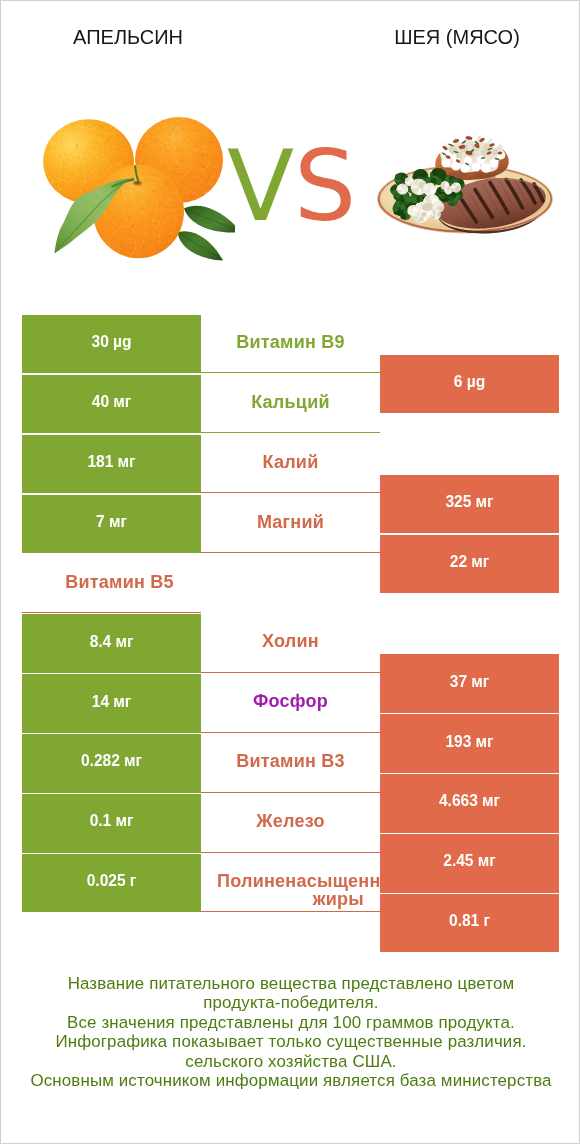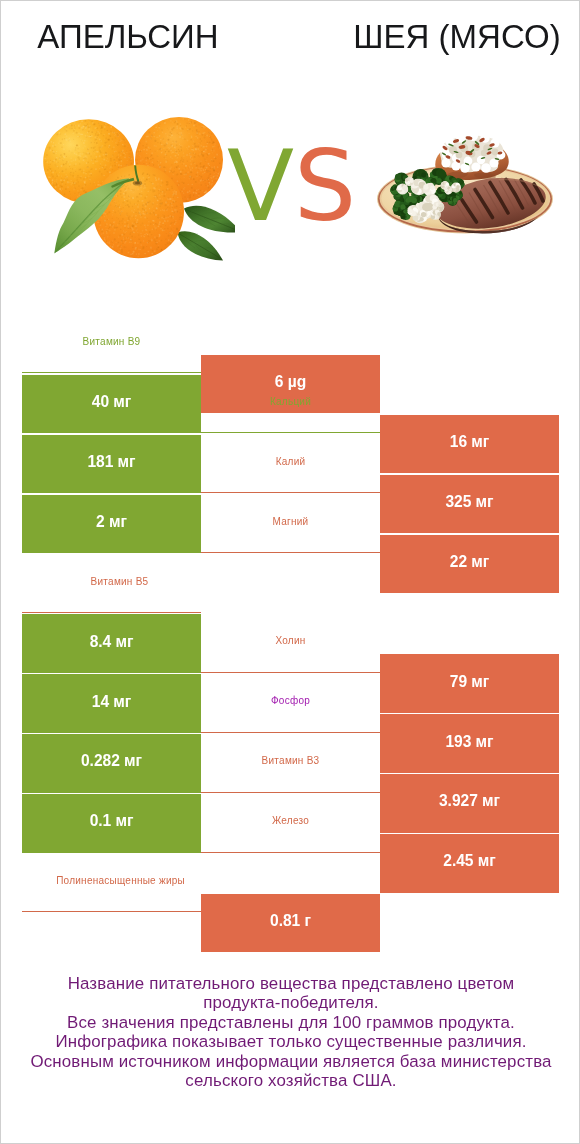--- a/index.html
+++ b/index.html
@@ -9,21 +9,21 @@
     font-family:"Liberation Sans","DejaVu Sans",sans-serif;
     -webkit-font-smoothing:antialiased;
   }
   .page{position:relative;width:580px;height:1144px;background:#fff;
         border:1px solid #cfcfcf;box-sizing:border-box;}
 
   
   .titles{position:absolute;top:0;left:0;width:580px;height:62px;}
   .title{
     position:absolute;top:22px;text-align:center;
-    font-size:33px;line-height:28px;color:#17181a;white-space:nowrap;
+    font-size:20px;line-height:28px;color:#17181a;white-space:nowrap;
   }
   .title.left{left:1px;width:252px;}
   .title.right{left:331px;width:250px;}
 
   
   .hero{position:absolute;top:62px;left:0;width:580px;height:230px;}
   .hero-img{position:absolute;}
   .vs{
     position:absolute;left:226px;top:68px;height:110px;
     font-family:"DejaVu Sans",sans-serif;
@@ -32,31 +32,31 @@
   .vs .v{color:#80a732;}
   .vs .s{color:#e06a49;}
 
   
   .table{position:absolute;left:21px;top:314px;width:537px;}
   .row{position:relative;height:58.4px;margin-bottom:1.5px;display:flex;}
   .cell{display:flex;align-items:center;justify-content:center;box-sizing:border-box;}
   .cell.left,.cell.right{width:179px;height:58.4px;color:#fff;
                          font-size:15.6px;font-weight:700;letter-spacing:-0.05px;
                          padding-bottom:4px;}
-  .cell.mid{width:179px;height:58.4px;font-size:10px;font-weight:400;text-align:center;
+  .cell.mid{width:179px;height:58.4px;font-size:18px;font-weight:700;text-align:center;
             overflow:hidden;line-height:18.4px;padding:18px 16px 0;display:block;
             letter-spacing:.25px;}
   .cell.mid > span{display:block;}
   .green{background:#80a732;}
   .orange{background:#e06a49;margin-top:40px;}
 
   
   .note{
     position:absolute;left:0;top:973px;width:580px;text-align:center;
-    font-size:16.9px;line-height:19.4px;color:#701a75;letter-spacing:.15px;
+    font-size:16.9px;line-height:19.4px;color:#4d7c0f;letter-spacing:.15px;
   }
 </style>
 </head>
 <body>
 
 <div class="page">
   <div class="titles">
     <div class="title left">АПЕЛЬСИН</div>
     <div class="title right">ШЕЯ (МЯСО)</div>
   </div>
@@ -2791,88 +2791,89 @@
         <circle cx="447.9" cy="187.2" r="1.6" fill="#d9d2bd"></circle>
         <circle cx="449.7" cy="188.4" r="1.5" fill="#efeade"></circle>
       </g>
     </svg>
 
     <div class="vs"><span class="v">V</span><span class="s">S</span></div>
   </div>
 
   <div class="table" id="table">
       <div class="row">
+        <div class="cell left green">30 µg</div>
         <div class="cell mid" style="color: rgb(128, 167, 50); border-bottom: 1px solid rgb(128, 167, 50);">
           <span>Витамин B9</span>
         </div>
         <div class="cell right orange">6 µg</div>
       </div>
       <div class="row">
         <div class="cell left green">40 мг</div>
         <div class="cell mid" style="color: rgb(128, 167, 50); border-bottom: 1px solid rgb(128, 167, 50);">
           <span>Кальций</span>
         </div>
-        <div class="cell right orange">16 мг</div>
       </div>
       <div class="row">
         <div class="cell left green">181 мг</div>
         <div class="cell mid" style="color: rgb(210, 105, 74); border-bottom: 1px solid rgb(210, 105, 74);">
           <span>Калий</span>
         </div>
         <div class="cell right orange">325 мг</div>
       </div>
       <div class="row">
-        <div class="cell left green">2 мг</div>
+        <div class="cell left green">7 мг</div>
         <div class="cell mid" style="color: rgb(210, 105, 74); border-bottom: 1px solid rgb(210, 105, 74);">
           <span>Магний</span>
         </div>
         <div class="cell right orange">22 мг</div>
       </div>
       <div class="row">
         <div class="cell mid" style="color: rgb(210, 105, 74); border-bottom: 1px solid rgb(210, 105, 74); padding-left: 32px;">
           <span>Витамин B5</span>
         </div>
       </div>
       <div class="row">
         <div class="cell left green">8.4 мг</div>
         <div class="cell mid" style="color: rgb(210, 105, 74); border-bottom: 1px solid rgb(210, 105, 74); text-align: center;">
           <span>Холин</span>
         </div>
-        <div class="cell right orange">79 мг</div>
+        <div class="cell right orange">37 мг</div>
       </div>
       <div class="row">
         <div class="cell left green">14 мг</div>
         <div class="cell mid" style="color: #a21caf; border-bottom: 1px solid rgb(210, 105, 74);">
           <span>Фосфор</span>
         </div>
         <div class="cell right orange">193 мг</div>
       </div>
       <div class="row">
         <div class="cell left green">0.282 мг</div>
         <div class="cell mid" style="color: rgb(210, 105, 74); border-bottom: 1px solid rgb(210, 105, 74);">
           <span>Витамин B3</span>
         </div>
-        <div class="cell right orange">3.927 мг</div>
+        <div class="cell right orange">4.663 мг</div>
       </div>
       <div class="row">
         <div class="cell left green">0.1 мг</div>
         <div class="cell mid" style="color: rgb(210, 105, 74); border-bottom: 1px solid rgb(210, 105, 74);">
           <span>Железо</span>
         </div>
         <div class="cell right orange">2.45 мг</div>
       </div>
       <div class="row">
+        <div class="cell left green">0.025 г</div>
         <div class="cell mid" style="color: rgb(210, 105, 74); border-bottom: 1px solid rgb(210, 105, 74); text-align: right;">
           <span>Полиненасыщенные жиры</span>
         </div>
         <div class="cell right orange">0.81 г</div>
       </div>
     </div>
 
   <div class="note" id="note">
       <div>Название питательного вещества представлено цветом</div>
       <div>продукта-победителя.</div>
       <div>Все значения представлены для 100 граммов продукта.</div>
       <div>Инфографика показывает только существенные различия.</div>
+      <div>сельского хозяйства США.</div>
       <div>Основным источником информации является база министерства</div>
-      <div>сельского хозяйства США.</div>
     </div>
 </div>
 
 </body></html>

